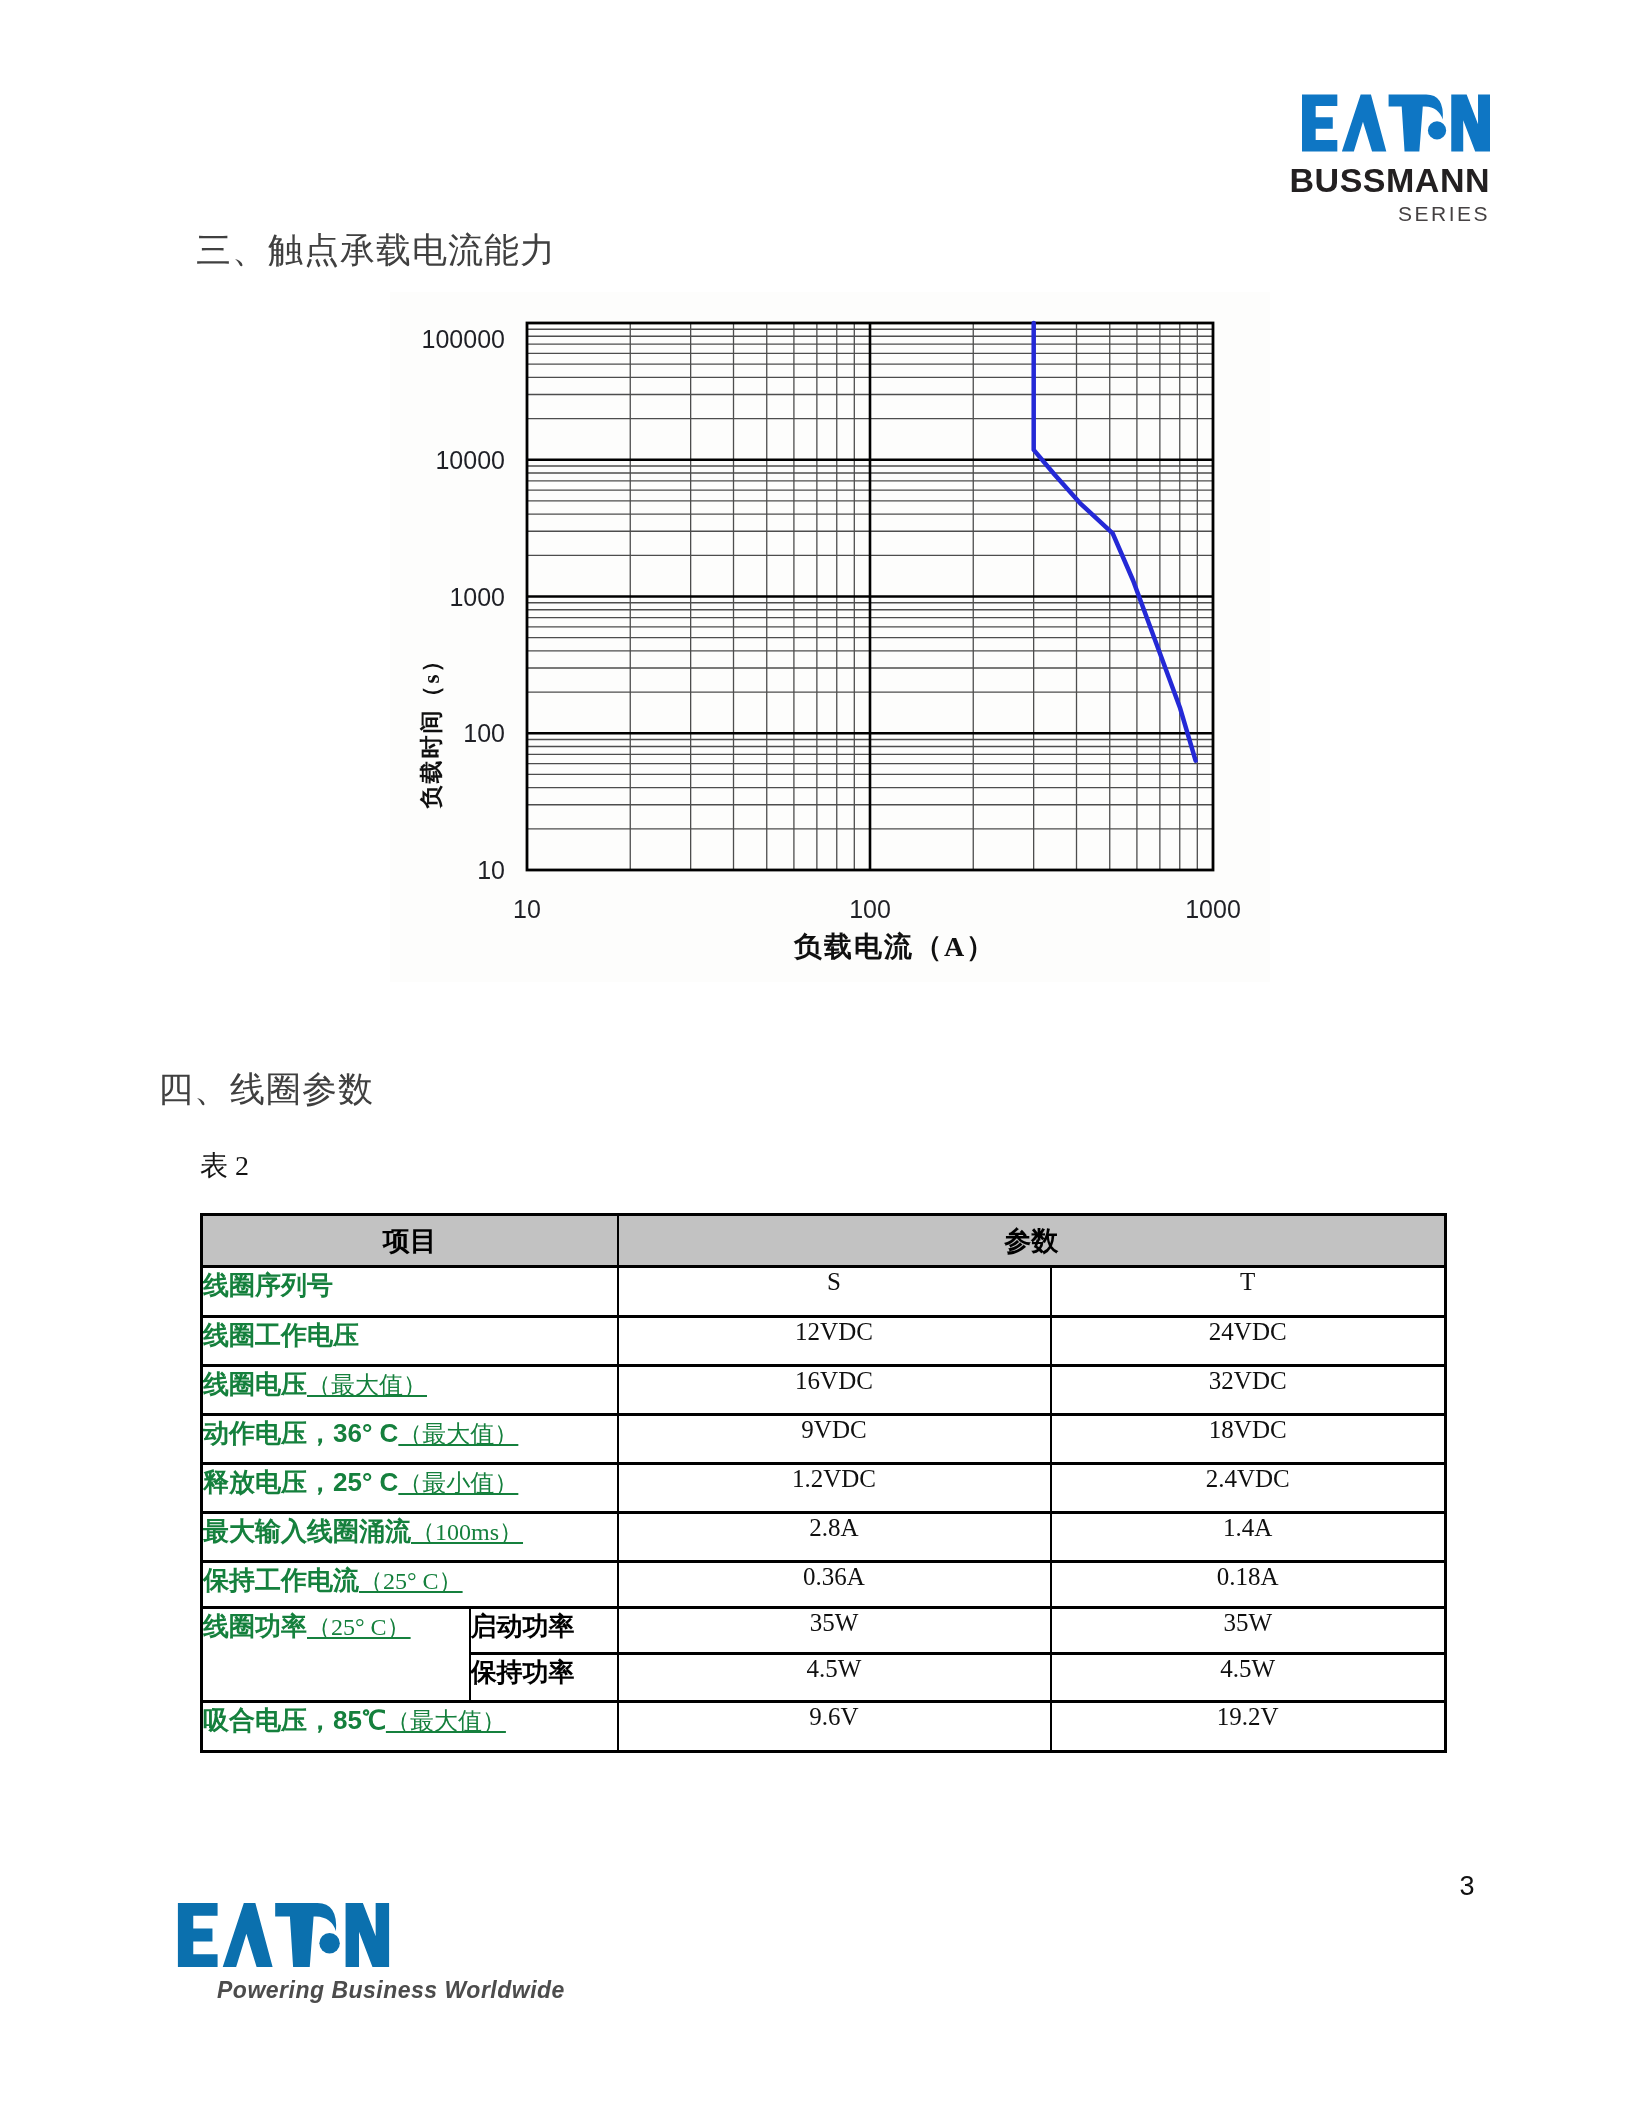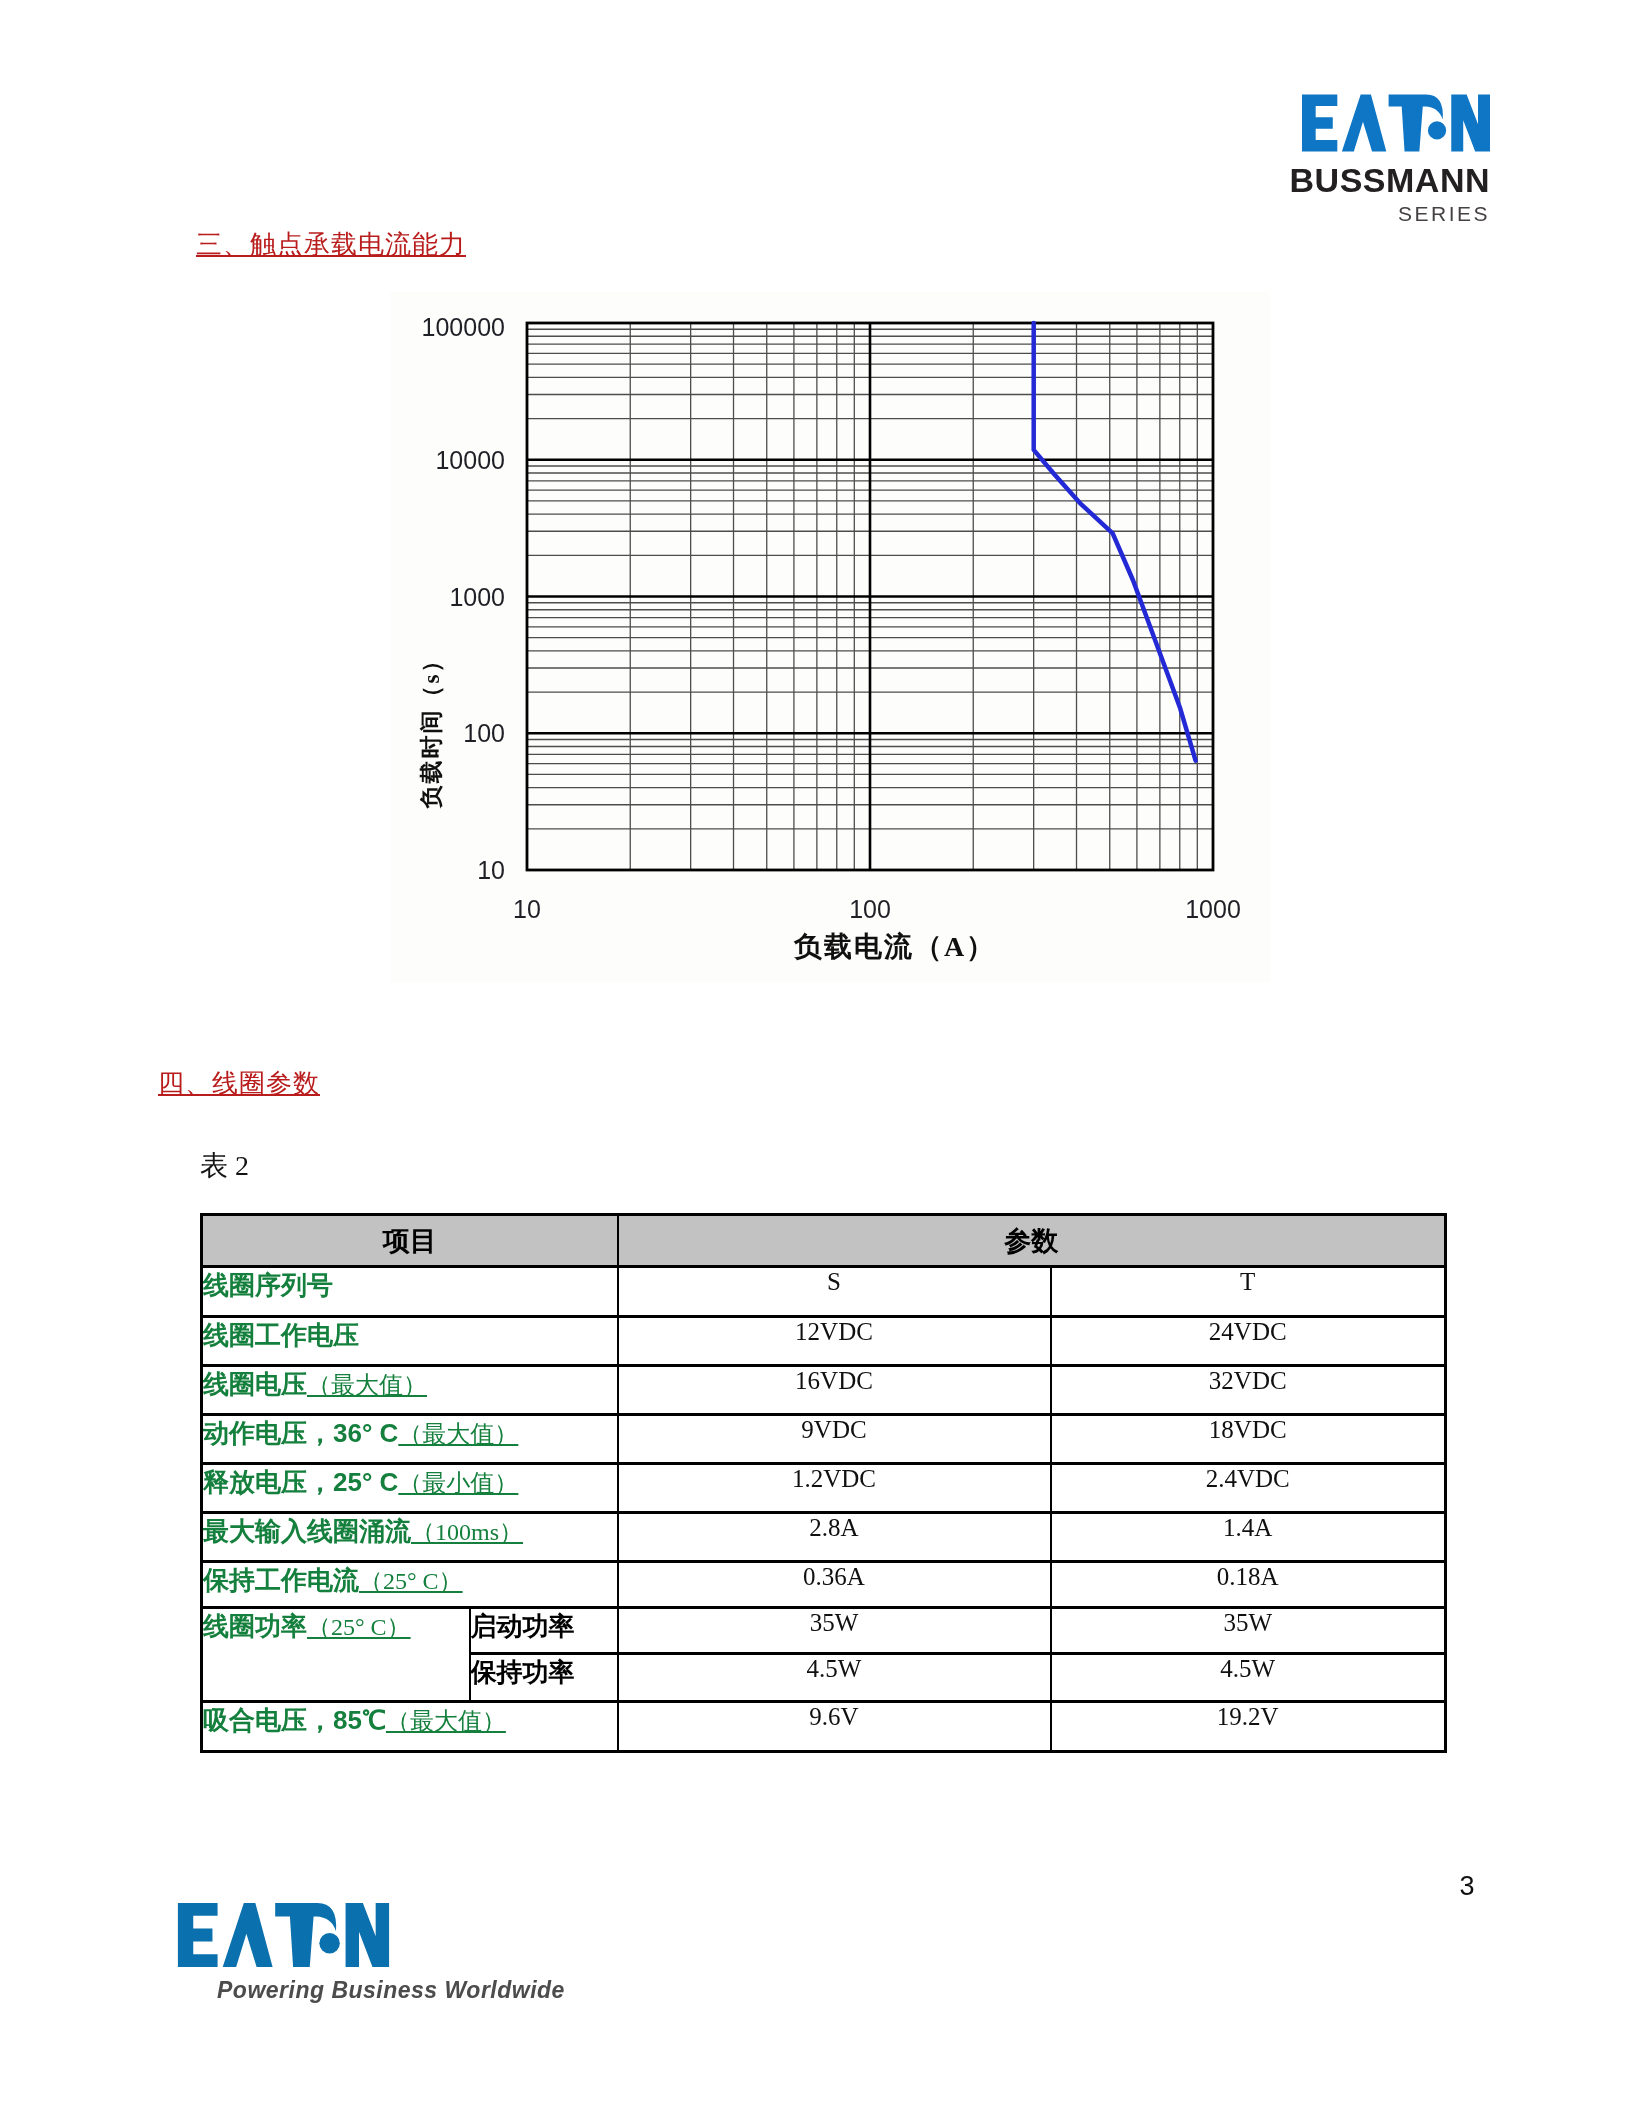--- a/index.html
+++ b/index.html
@@ -9,21 +9,21 @@
   
   .top-logo{position:absolute;left:1290px;top:94px;width:200px;display:flex;
             flex-direction:column;align-items:flex-end;}
   .eaton-mark-top{width:188px;height:58px;display:block;}
   .bussmann{margin-top:11px;font-family:"Liberation Sans",sans-serif;font-weight:700;
             font-size:34px;line-height:1;color:#232021;letter-spacing:.5px;}
   .series{margin-top:6px;font-family:"Liberation Sans",sans-serif;font-weight:400;
           font-size:21px;line-height:1;color:#454142;letter-spacing:2.5px;}
 
   
-  .h-section{position:absolute;font-size:26px;color:#b91c1c;letter-spacing:1px;white-space:nowrap;text-decoration:underline;}
+  .h-section{position:absolute;font-size:35px;color:#404040;letter-spacing:1px;white-space:nowrap;}
   .h-three{left:196px;top:227px;}
   .h-four{left:158px;top:1066px;}
 
   
   .chart{position:absolute;left:390px;top:292px;width:880px;height:690px;background:#fdfdfc;}
   .chart svg{position:absolute;left:0;top:0;}
   .ytick{position:absolute;width:120px;right:765px;text-align:right;
          font-family:"Liberation Sans",sans-serif;font-size:25px;color:#1f2026;line-height:30px;}
   .xtick{position:absolute;width:140px;top:602px;text-align:center;
          font-family:"Liberation Sans",sans-serif;font-size:25px;color:#1f2026;line-height:30px;}
@@ -133,21 +133,21 @@
         <line x1="137" y1="37.25733683417228" x2="823" y2="37.25733683417228" stroke="#4d4d4d" stroke-width="1.3"></line>
         <line x1="480" y1="31" x2="480" y2="578" stroke="#000" stroke-width="2.6"></line>
         <line x1="137" y1="167.75" x2="823" y2="167.75" stroke="#000" stroke-width="2.6"></line>
         <line x1="137" y1="304.5" x2="823" y2="304.5" stroke="#000" stroke-width="2.6"></line>
         <line x1="137" y1="441.25" x2="823" y2="441.25" stroke="#000" stroke-width="2.6"></line>
         <rect x="137" y="31" width="686" height="547" fill="none" stroke="#000" stroke-width="2.8"></rect>
         <polyline points="643.7,31.0 643.7,157.9 664.5,182.5 690.2,211.3 722.7,241.3 743.1,288.5 767.7,355.3 789.8,415.2 805.6,468.7" fill="none" stroke="#2429d6" stroke-width="4.5" stroke-linejoin="round" stroke-linecap="round"></polyline>
       </svg>
     <div class="x-title">负载电流（A）</div>
     <div class="y-title">负载时间（s）</div>
-  <div class="ytick" style="top: 20px;">100000</div>
+  <div class="ytick" style="top: 32px;">100000</div>
       <div class="ytick" style="top: 152.75px;">10000</div>
       <div class="ytick" style="top: 289.5px;">1000</div>
       <div class="ytick" style="top: 426.25px;">100</div>
       <div class="ytick" style="top: 563px;">10</div>
       <div class="xtick" style="left: 67px;">10</div>
       <div class="xtick" style="left: 410px;">100</div>
       <div class="xtick" style="left: 753px;">1000</div>
     </div>
 
   <div class="h-section h-four">四、线圈参数</div>

